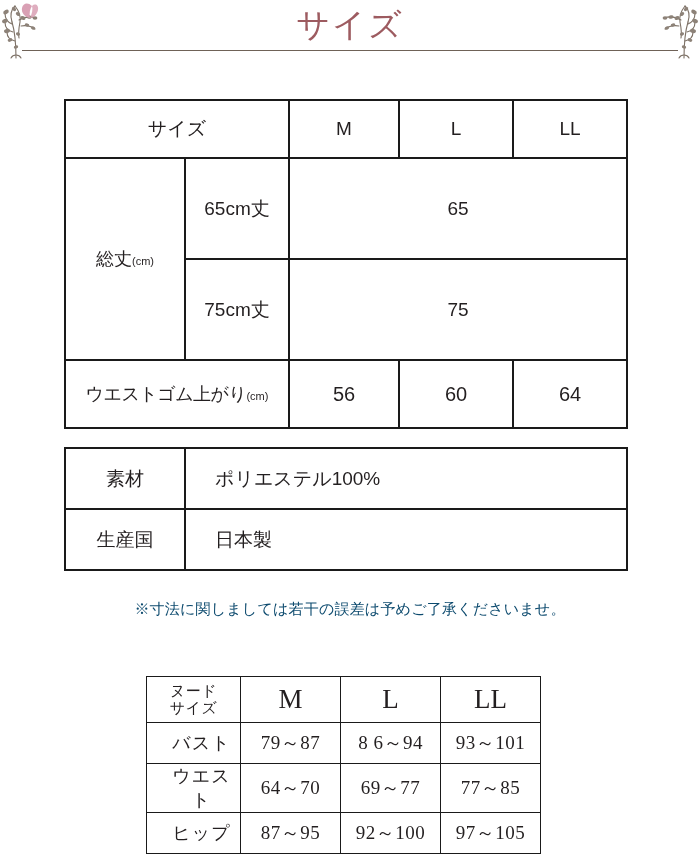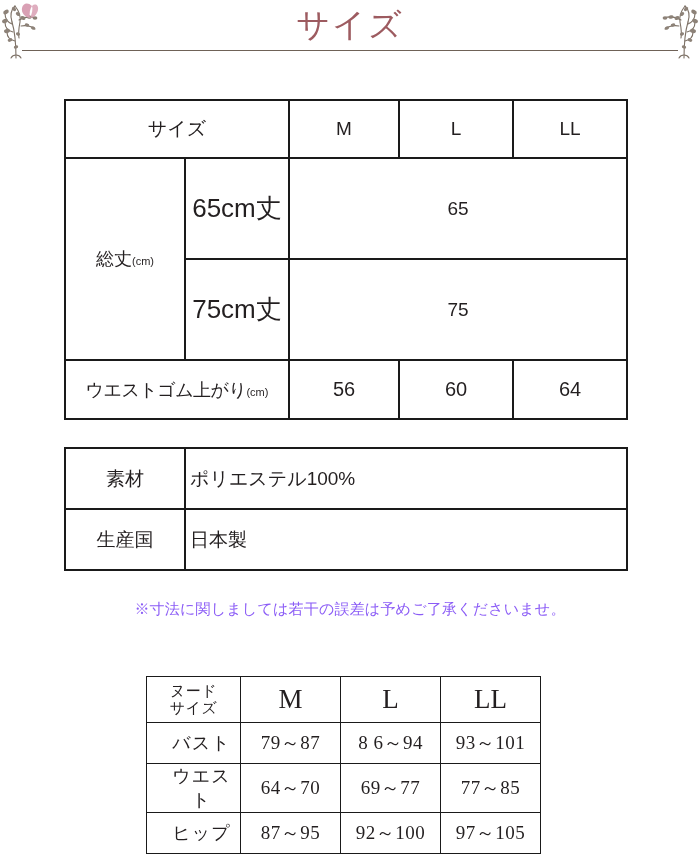--- a/index.html
+++ b/index.html
@@ -73,49 +73,49 @@
   
   .size-table-wrap {
     position: absolute;
     left: 64px;
     top: 99px;
   }
   table.size-table td { font-size: 20px; }
   table.size-table td.head-size { font-size: 19px; }
   table.size-table td.sizecol   { font-size: 19px; }
   table.size-table td.rowlabel  { font-size: 18px; }
-  table.size-table td.sublabel  { font-size: 26px; }
+  table.size-table td.sublabel  { font-size: 19px; }
   table.size-table td.valbig    { font-size: 19px; }
   table.size-table td.waist-label {
     font-size: 18px;
     text-align: center;
     letter-spacing: -0.5px;
   }
 
   
   .mat-table-wrap {
     position: absolute;
     left: 64px;
     top: 447px;
   }
   table.mat-table td { font-size: 19px; }
   table.mat-table td.mat-value {
     text-align: left;
-    padding-left: 4px;
+    padding-left: 29px;
     margin-left: 24px;
   }
 
   
   .notes {
     position: absolute;
     left: 0;
     top: 597px;
     width: 700px;
     text-align: center;
-    color: #8b5cf6;
+    color: #0c4a6e;
     font-size: 15px;
     line-height: 23px;
     letter-spacing: 0.2px;
   }
   .notes .note-line { display: block; }
 
   
   .nude-table-wrap {
     position: absolute;
     left: 146px;
@@ -247,21 +247,21 @@
         <td class="gray sublabel" style="height:101px">65cm丈</td>
         <td class="valbig" colspan="3">65</td>
       </tr>
 
       <tr>
         <td class="gray sublabel" style="height:101px">75cm丈</td>
         <td class="valbig" colspan="3">75</td>
       </tr>
 
       <tr>
-        <td class="gray waist-label" colspan="2" style="height:59px">
+        <td class="gray waist-label" colspan="2" style="height:68px">
           <span>ウエストゴム上がり</span><span class="unit">(cm)</span>
         </td>
         <td>56</td>
         <td>60</td>
         <td>64</td>
       </tr>
     </tbody>
   </table>
 </div>
 

